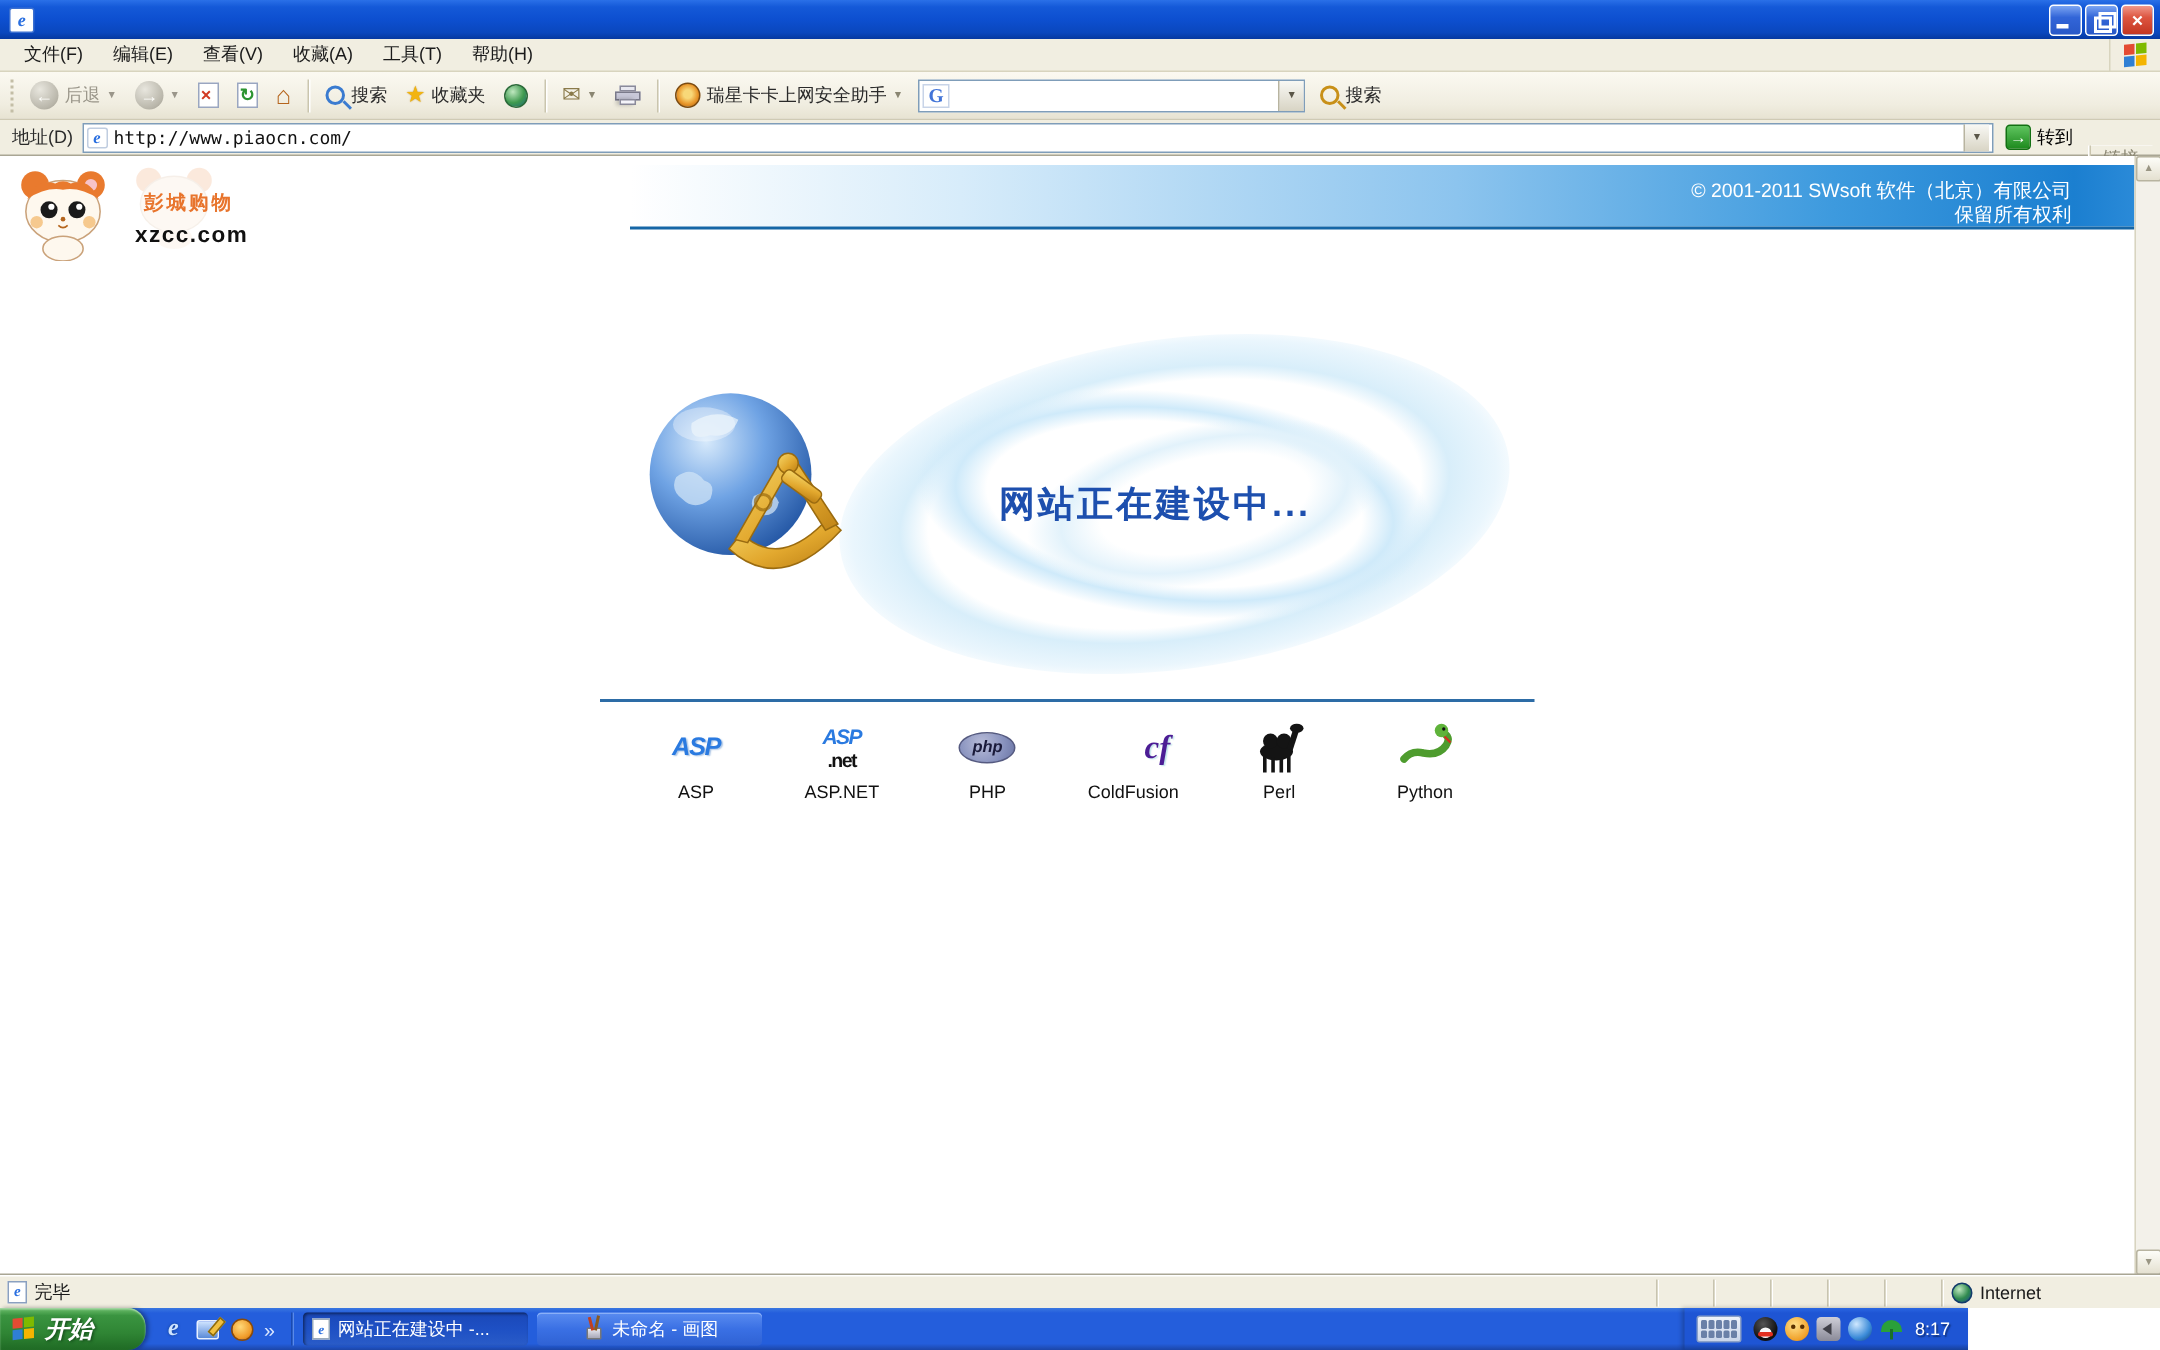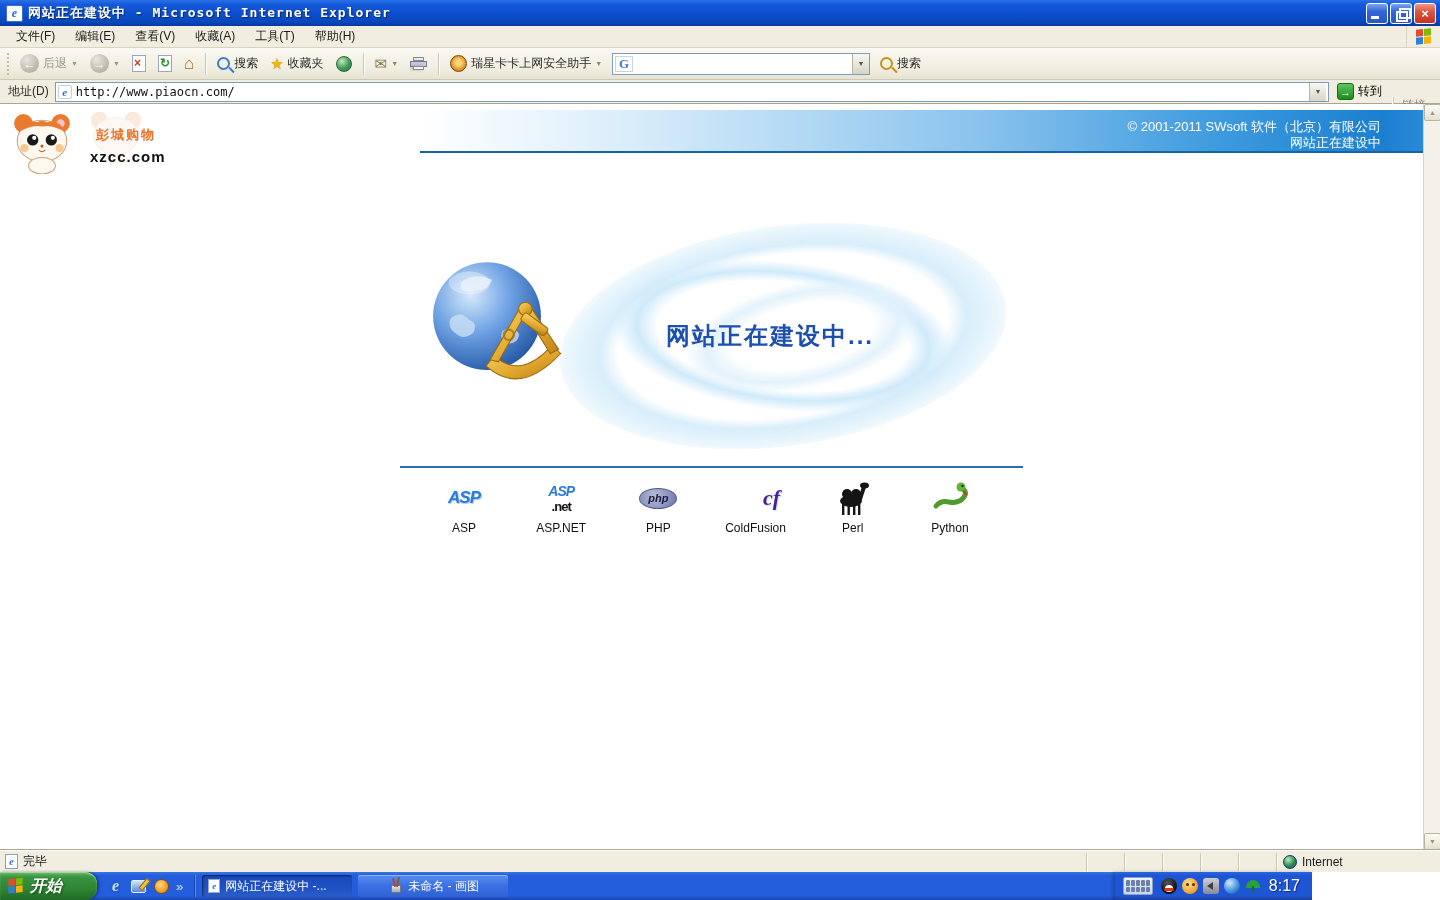--- a/index.html
+++ b/index.html
@@ -122,21 +122,21 @@
   .sbtn { width:17px; height:17px; background:linear-gradient(180deg,#fdfdf8,#e4e0d0); border:1px solid #b8b4a0; border-radius:2px;
     display:flex; align-items:center; justify-content:center; font-size:7px; color:#9a9684; cursor:pointer; }
 
   
   .statusbar { position:absolute; top:850px; left:0; width:1440px; height:22px; background:#f1eee1; border-top:1px solid #fff;
     box-shadow:0 -1px 0 #a9a694; display:flex; align-items:center; font-size:12px; color:#1a1a1a; }
   .status-left { flex:1; display:flex; align-items:center; gap:5px; padding-left:5px; }
   .status-doc { width:13px; height:15px; background:#fff; border:1px solid #8aa0c0; font:italic bold 10px "Liberation Serif",serif;
     color:#2a6fe0; display:flex; align-items:center; justify-content:center; }
   .status-pane { width:38px; height:18px; border-left:1px solid #c8c4b0; box-shadow:inset 1px 0 0 #fff; }
-  .status-zone { width:164px; height:18px; border-left:1px solid #c8c4b0; box-shadow:inset 1px 0 0 #fff;
+  .status-zone { width:146px; height:18px; border-left:1px solid #c8c4b0; box-shadow:inset 1px 0 0 #fff;
     display:flex; align-items:center; gap:5px; padding-left:6px; }
   .zone-globe { width:14px; height:14px; border-radius:50%; background:radial-gradient(circle at 35% 30%,#bfe8bf,#2f8a4f 55%,#184a8a); border:1px solid #123a6a; }
 
   
   .taskbar { position:absolute; top:872px; left:0; width:1312px; height:28px;
     background:linear-gradient(180deg,#3a77e0 0%,#245edc 12%,#245edc 85%,#1c46a8 100%); display:flex; align-items:center; }
   .startbtn { height:28px; width:97px; border-radius:0 12px 12px 0; cursor:pointer;
     background:linear-gradient(180deg,#6cbf6c 0%,#3a9440 18%,#2f8534 60%,#1f6a24 100%);
     box-shadow:inset 0 1px 1px #a8d8a8, 2px 0 3px rgba(0,0,0,.35); display:flex; align-items:center; gap:6px; padding-left:8px; }
   .startbtn .flag { transform:skewY(-6deg) scale(.95); }
@@ -171,32 +171,31 @@
   .qq::before { content:""; position:absolute; left:3px; top:10px; width:10px; height:3px; background:#e23020; border-radius:2px; z-index:1; }
   .smiley { background:radial-gradient(circle at 40% 35%,#ffe08a,#f0a028 70%,#b06810); }
   .smiley::after { content:""; position:absolute; left:4px; top:5px; width:3px; height:3px; border-radius:50%; background:#5a3000; box-shadow:6px 0 0 #5a3000; }
   .speaker { border-radius:3px; background:linear-gradient(180deg,#cfcfd8,#8a8a98); }
   .speaker::after { content:""; position:absolute; left:4px; top:4px; width:0; height:0;
     border-top:4px solid transparent; border-bottom:4px solid transparent; border-right:6px solid #404048; }
   .bluesphere { background:radial-gradient(circle at 35% 30%,#cfe8ff,#3a8ad8 60%,#10407a); }
   .umbrella { border-radius:0; background:transparent; }
   .umbrella::before { content:""; position:absolute; left:1px; top:2px; width:14px; height:8px; background:#2aa03a; border-radius:14px 14px 0 0; }
   .umbrella::after { content:""; position:absolute; left:7px; top:8px; width:2px; height:7px; background:#1a7028; }
-  .clock { color:#fff; font-size:16px; text-shadow:1px 1px 1px #10307a; padding-right:4px; }
+  .clock { color:#fff; font-size:12px; text-shadow:1px 1px 1px #10307a; padding-right:4px; }
 </style>
 </head>
 <body>
 
 <div id="screen">
 
   <div class="titlebar">
     <span class="appicon">
         <span>e</span>
       </span>
-    <span class="title">网站正在建设中 - Microsoft Internet Explorer</span>
     <span class="winbtns">
       <span class="winbtn min"></span>
       <span class="winbtn restore"></span>
       <span class="winbtn close">
           <span>×</span>
         </span>
     </span>
   </div>
 
   <div class="menubar">
@@ -326,21 +325,21 @@
         <circle cx="49" cy="11" r="9" fill="#e97a2e"></circle>
       <ellipse cx="31" cy="28" rx="24" ry="20" fill="#f4d9b8" stroke="#caa27a"></ellipse>
       <ellipse cx="31" cy="52" rx="13" ry="8" fill="#f4d9b8"></ellipse>
     </svg>
     <span class="site-name">彭城购物</span>
     <span class="site-domain">xzcc.com</span>
 
     <div class="banner">
       <div class="banner-text">
         <div>© 2001-2011 SWsoft 软件（北京）有限公司</div>
-        <div>网站正在建设中</div>
+        <div>保留所有权利</div>
       </div>
     </div>
 
     <div class="swirl">
         <i class="s1"></i>
         <i class="s2"></i>
         <i class="s3"></i>
       </div>
     <div class="globe-wrap">
       <svg width="140" height="140" viewBox="0 0 135 135">

